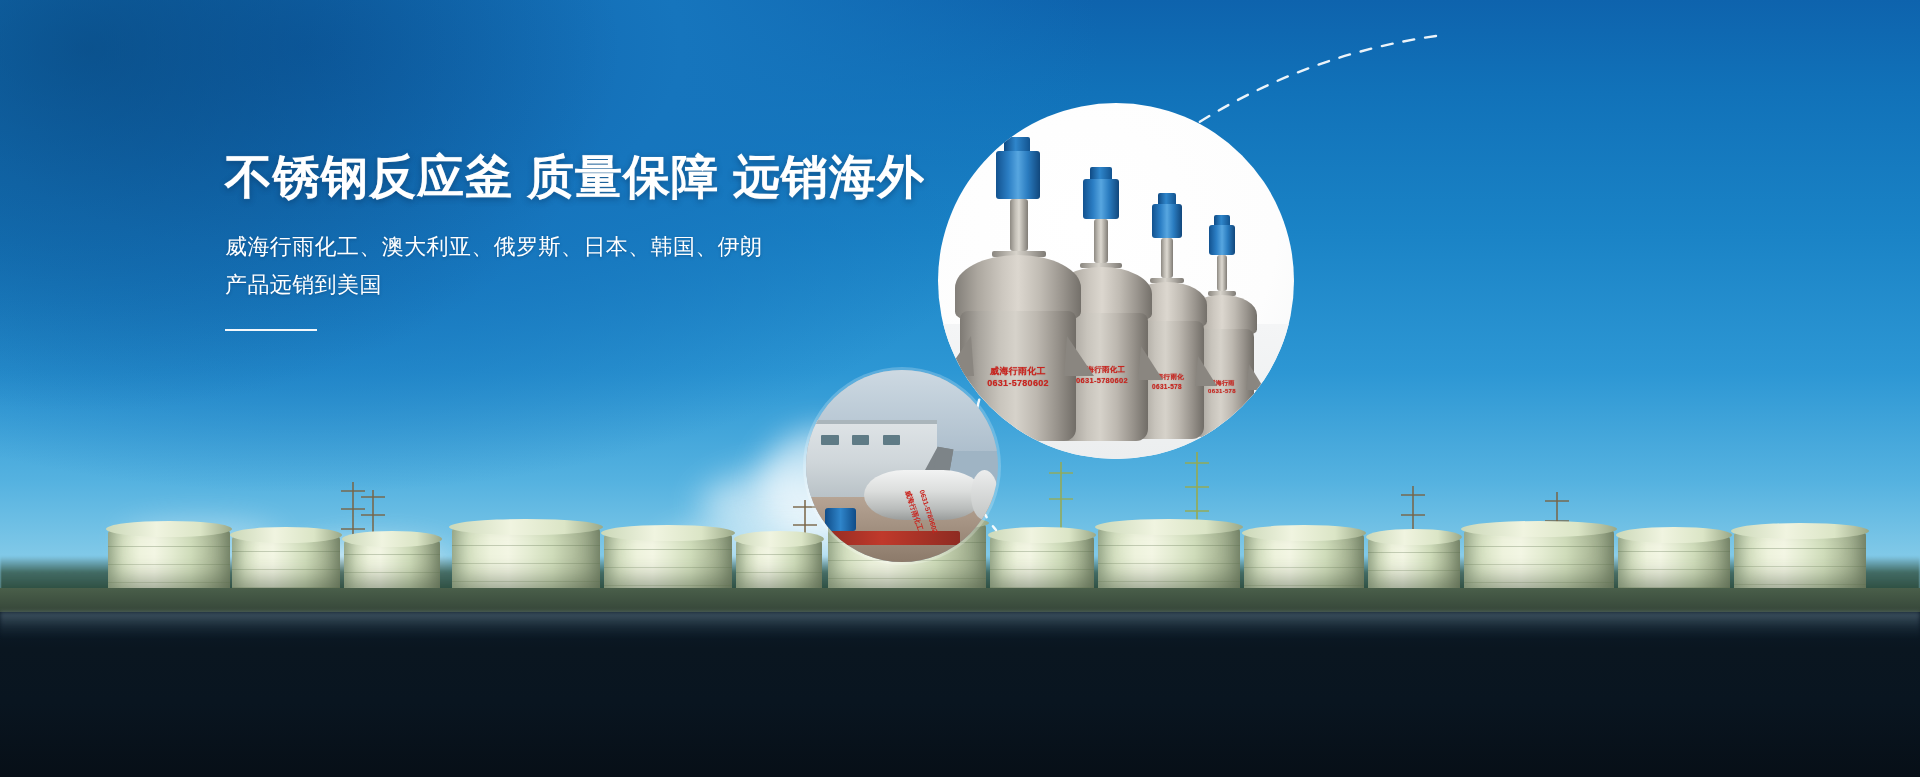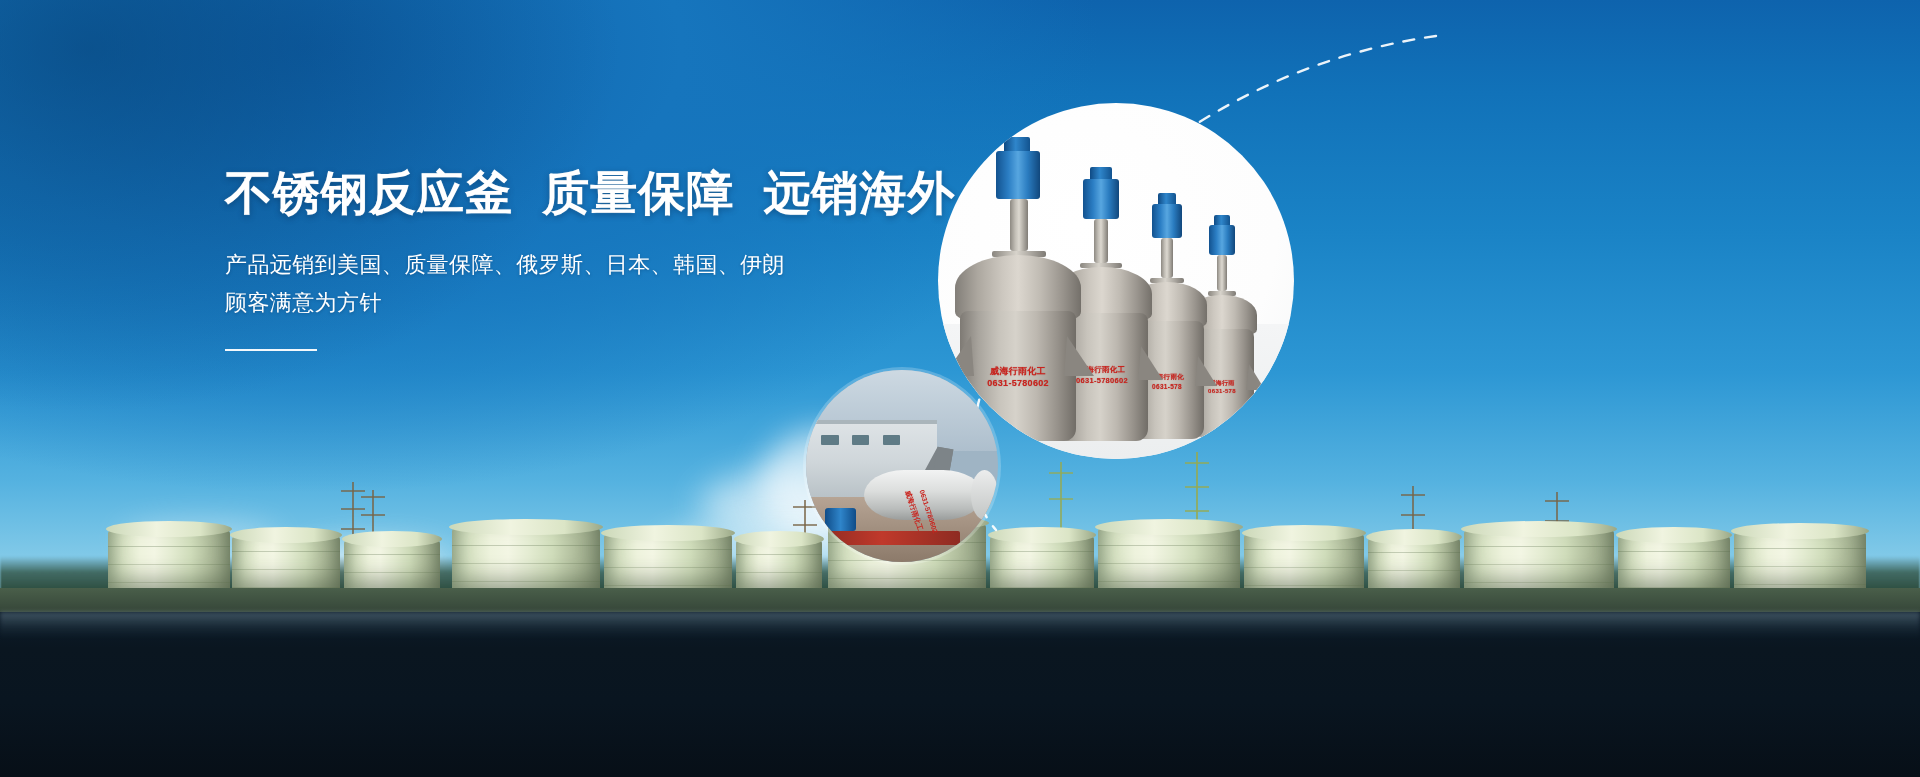--- a/index.html
+++ b/index.html
@@ -164,21 +164,21 @@
   .ic-skid{
     position:absolute;left:6%;top:84%;width:74%;height:7%;border-radius:2px;
     background:linear-gradient(90deg,#8e2b22,#c0392b 45%,#8e2b22);
   }
   .ic-label{
     position:absolute;left:55%;top:62%;color:#c9231d;font-weight:700;
     transform:rotate(72deg);transform-origin:left top;white-space:nowrap;
   }
 
   
-  .copy{position:absolute;left:225px;top:172px;width:820px;font-family:Liberation Mono, monospace;}
+  .copy{position:absolute;left:225px;top:152px;width:820px;}
   .headline{
     margin:0;color:#ffffff;font-size:47px;line-height:1.06;font-weight:700;
     letter-spacing:1px;white-space:nowrap;
     text-shadow:0 2px 6px rgba(0,40,80,.45), 0 0 1px rgba(255,255,255,.6);
   }
   .sub-wrap{margin-top:18px;}
   .subtitle{
     display:inline-block;background:#22aff0;color:#ffffff;
     font-size:22px;line-height:1;letter-spacing:.5px;
     padding:13px 22px 14px 22px;white-space:nowrap;
@@ -337,20 +337,20 @@
     <div class="ic-skid"></div>
     <div class="ic-label" style="font-size:7px;">威海行雨化工</div>
     <div class="ic-label" style="font-size:7px;left:62%;">0631-5780602</div>
   </div>
 
   <div class="copy">
     <h1 class="headline">不锈钢反应釜 质量保障 远销海外</h1>
 
 
     <p class="body-text">
-      <span>产品远销到美国、质量保障、俄罗斯、日本、韩国、伊朗</span><br>
-      <span>顾客满意为方针</span>
+      <span>威海行雨化工、澳大利亚、俄罗斯、日本、韩国、伊朗</span><br>
+      <span>产品远销到美国</span>
     </p>
 
     <div class="rule"></div>
   </div>
 
 </div>
 
 </body></html>

